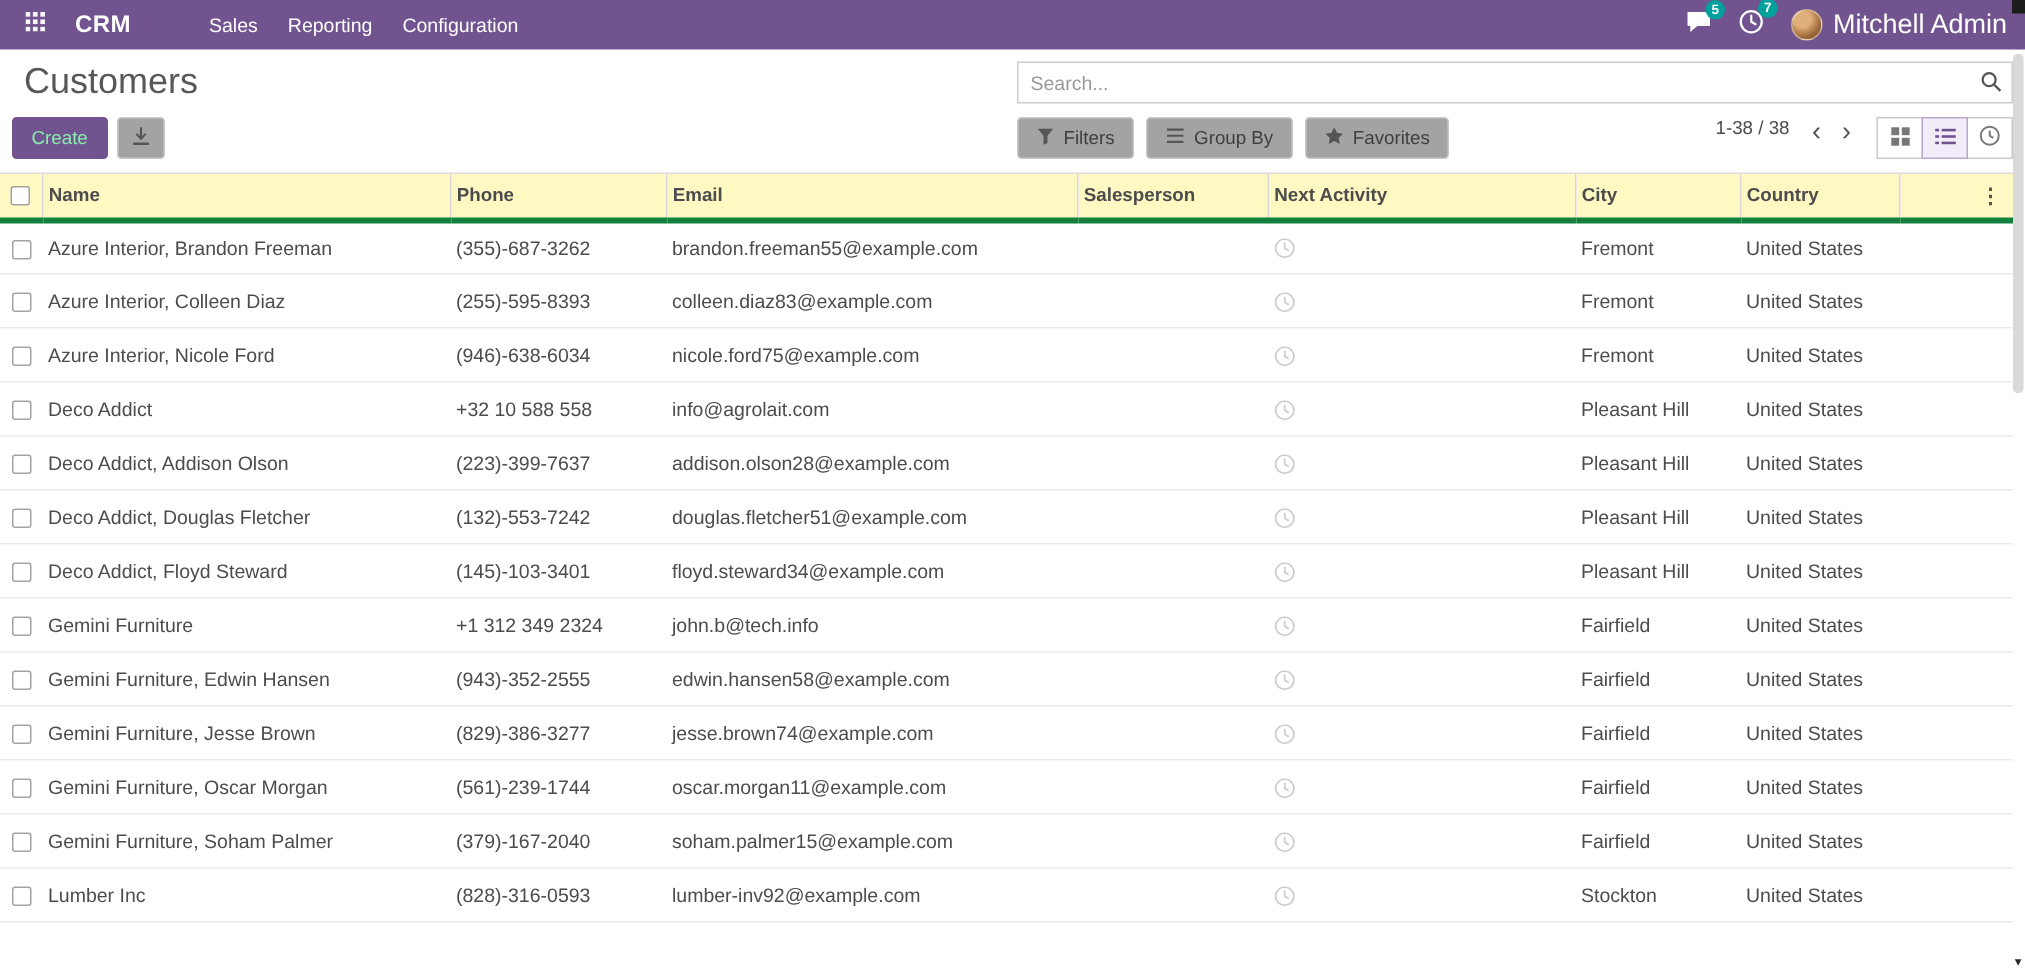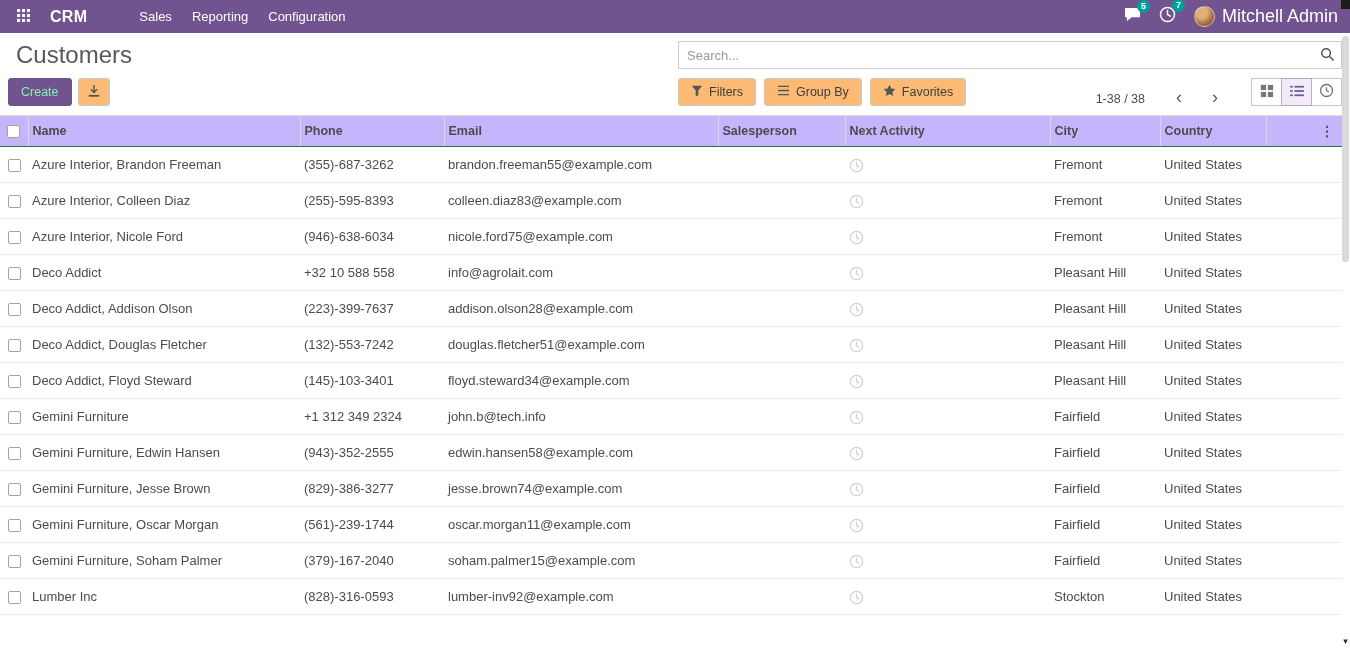--- a/index.html
+++ b/index.html
@@ -26,40 +26,40 @@
   .cp-top { display:flex; align-items:center; justify-content:space-between; margin-bottom:9px; }
   .cp-title { font-size:24px; font-weight:normal; color:#585858; padding-left:8px; }
   .searchbox { position:relative; width:664px; }
   .searchbox input { width:100%; height:28px; border:1px solid #ccc; padding:0 30px 0 8px; font-size:13px;
                      color:var(--text); outline:none; font-family:"Liberation Sans",sans-serif; }
   .searchbox input::placeholder { color:#999; }
   .search-icon { position:absolute; right:7px; top:6px; cursor:pointer; }
   .cp-bottom { display:flex; align-items:center; padding-bottom:9px; }
   .left-actions { flex:1; display:flex; gap:6px; }
   .btn { display:inline-flex; align-items:center; gap:6px; height:28px; padding:0 12px; font-size:12.5px;
-         border:1px solid #c9c9c9; background:#fdba74; color:#3f3f3f; border-radius:3px; cursor:pointer;
+         border:1px solid #c9c9c9; background:#a3a3a3; color:#3f3f3f; border-radius:3px; cursor:pointer;
          font-family:"Liberation Sans",sans-serif; }
   .btn-primary { background:var(--brand); border-color:var(--brand); color:#86efac; }
   .btn-icon { width:32px; justify-content:center; padding:0; }
   .right-zone { width:664px; display:flex; align-items:center; justify-content:space-between; }
   .filter-group { display:flex; gap:8px; }
-  .pager-zone { display:flex; align-items:flex-end; gap:16px; }
+  .pager-zone { display:flex; align-items:flex-start; gap:0; }
   .pager-text { font-size:12.5px; margin-right:8px; }
   .pager-arrow { border:none; background:transparent; font-size:18px; line-height:1; color:#555; padding:0 7px; cursor:pointer; }
   .view-switcher { display:flex; margin-left:10px; }
   .vs-btn { width:31px; height:28px; display:flex; align-items:center; justify-content:center; background:#fff;
             border:1px solid #c9c9c9; cursor:pointer; color:#777; }
   .vs-btn + .vs-btn { margin-left:-1px; }
   .vs-btn.active { color:var(--brand); background:#f1ecf7; position:relative; z-index:1; border-color:#b9a8cc; }
 
   
   .table-wrap { width:1342px; }
   table { width:1342px; border-collapse:collapse; table-layout:fixed; }
-  thead th { background:#c4b5fd; height:31px; font-size:12.5px; font-weight:bold; text-align:left;
-             padding:0 10px 0 4px; border-top:1px solid #dcdcdc; border-bottom:1px solid #15803d;
+  thead th { background:#fef9c3; height:31px; font-size:12.5px; font-weight:bold; text-align:left;
+             padding:0 10px 0 4px; border-top:1px solid #dcdcdc; border-bottom:4px solid #15803d;
              color:#4c4c4c; cursor:pointer; white-space:nowrap; overflow:hidden; }
   thead th + th { border-left:1px solid #d8d8d8; }
   tbody td { height:36px; border-bottom:1px solid #ebebeb; font-size:13px; padding:0 10px 0 4px;
              white-space:nowrap; overflow:hidden; cursor:pointer; background:#fff; }
   .cb-col { width:28px; text-align:center; padding:0 !important; }
   .cb { display:inline-block; width:13px; height:13px; border:1px solid #a3a3a3; border-radius:2px;
         background:#fff; vertical-align:middle; cursor:pointer; }
   .opt-col { text-align:right !important; padding-right:8px !important; }
   .opt-toggle { font-size:14px; font-weight:bold; color:#555; cursor:pointer; }
   .activity-cell svg { vertical-align:middle; }

